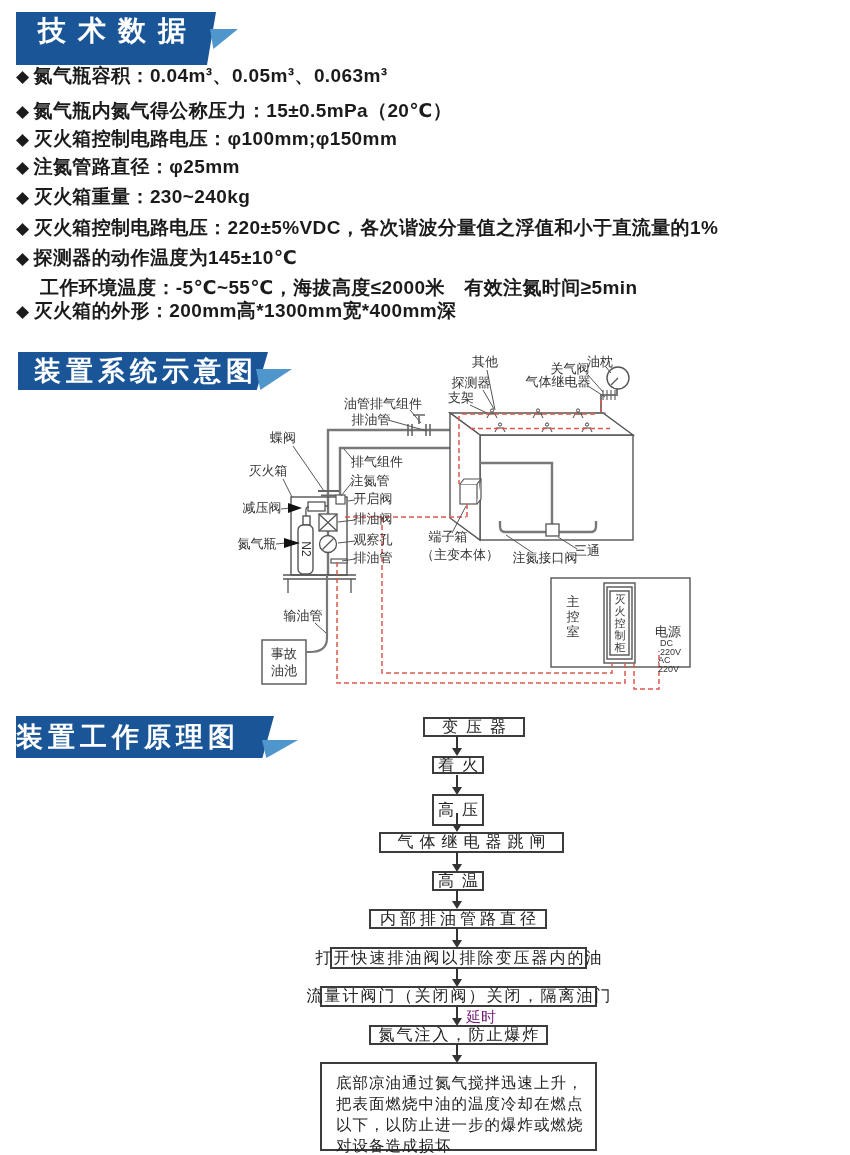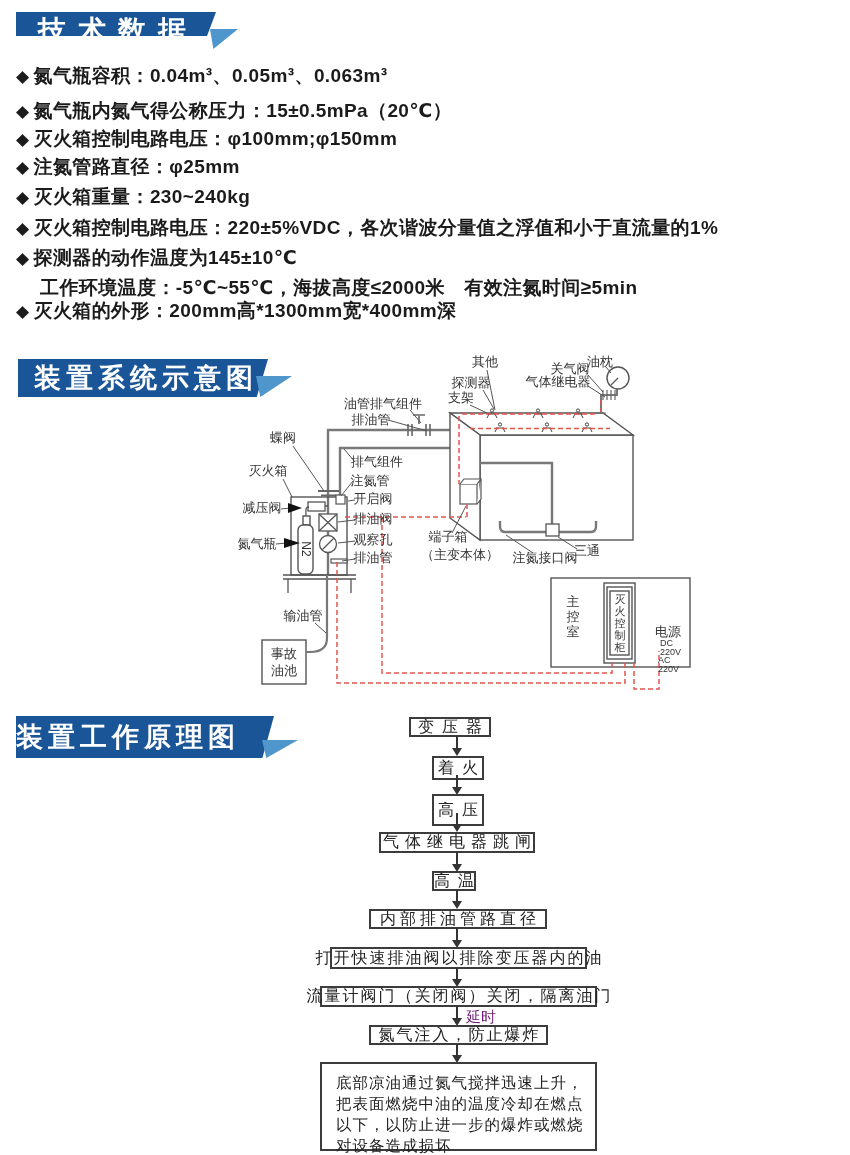--- a/index.html
+++ b/index.html
@@ -7,24 +7,24 @@
     width:850px;height:1155px;position:relative;background:#ffffff;
     font-family:"Liberation Sans","DejaVu Sans",sans-serif;
     overflow:hidden;
   }
   
   .banner{position:absolute;}
   .banner-bg{position:absolute;left:0;top:0;width:100%;height:100%;
     background:#1a5598;clip-path:polygon(0 0,100% 0,95.5% 100%,0 100%);}
   .banner-fold{position:absolute;background:#4e96cb;clip-path:polygon(0 0,100% 0,12% 100%);}
   .banner-text{position:relative;color:#ffffff;font-weight:bold;white-space:nowrap;}
-  #banner1{left:16px;top:12px;width:200px;height:24px;}
+  #banner1{left:16px;top:12px;width:200px;height:53px;}
   #banner1 .banner-text{font-size:28px;line-height:38px;letter-spacing:12px;padding-left:22px;}
   #banner1 .banner-fold{left:194px;top:17px;width:28px;height:20px;}
-  #banner2{left:18px;top:352px;width:250px;height:38px;margin-top:7px;}
+  #banner2{left:18px;top:352px;width:250px;height:38px;}
   #banner2 .banner-text{font-size:27px;line-height:38px;letter-spacing:5px;padding-left:16px;}
   #banner2 .banner-fold{left:238px;top:17px;width:36px;height:21px;}
   #banner3{left:16px;top:716px;width:258px;height:42px;}
   #banner3 .banner-text{font-size:27px;line-height:42px;letter-spacing:5px;padding-left:0;}
   #banner3 .banner-fold{left:246px;top:24px;width:36px;height:18px;}
   
   .spec-line{position:absolute;left:16px;font-size:19px;font-weight:600;color:#1b1b1b;
     white-space:nowrap;letter-spacing:0.4px;line-height:24px;text-align:right;}
   .spec-line .bullet{margin-right:4px;font-size:17px;}
   .spec-indent{left:40px;}
@@ -252,41 +252,41 @@
     <text x="658" y="322" class="t-small">220V</text>
   </g>
 </svg>
 
 <div class="banner" id="banner3">
   <div class="banner-bg"></div>
   <div class="banner-fold"></div>
   <div class="banner-text">装置工作原理图</div>
 </div>
 
-<div class="fbox ls8" style="left:409px;top:717px;width:82px;height:20px">变压器</div>
+<div class="fbox ls8" style="left:423px;top:717px;width:102px;height:20px">变压器</div>
 <div class="farrow" style="top:736px;height:20px">
     <i class="stem"></i>
     <i class="tip"></i>
   </div>
-<div class="fbox ls8" style="left:432px;top:756px;width:52px;height:24px">着火</div>
+<div class="fbox ls8" style="left:432px;top:756px;width:52px;height:18px">着火</div>
 <div class="farrow" style="top:775px;height:20px">
     <i class="stem"></i>
     <i class="tip"></i>
   </div>
 <div class="fbox ls8" style="left:432px;top:794px;width:52px;height:32px">高压</div>
 <div class="farrow" style="top:813px;height:19px">
     <i class="stem"></i>
     <i class="tip"></i>
   </div>
-<div class="fbox ls6" style="left:379px;top:832px;width:156px;height:21px">气体继电器跳闸</div>
+<div class="fbox ls6" style="left:379px;top:832px;width:185px;height:21px">气体继电器跳闸</div>
 <div class="farrow" style="top:852px;height:20px">
     <i class="stem"></i>
     <i class="tip"></i>
   </div>
-<div class="fbox ls8" style="left:432px;top:871px;width:44px;height:20px">高温</div>
+<div class="fbox ls8" style="left:432px;top:871px;width:52px;height:20px">高温</div>
 <div class="farrow" style="top:890px;height:19px">
     <i class="stem"></i>
     <i class="tip"></i>
   </div>
 <div class="fbox ls4" style="left:369px;top:909px;width:178px;height:20px">内部排油管路直径</div>
 <div class="farrow" style="top:928px;height:20px">
     <i class="stem"></i>
     <i class="tip"></i>
   </div>
 <div class="fbox ls2" style="left:330px;top:947px;width:257px;height:22px">打开快速排油阀以排除变压器内的油</div>

